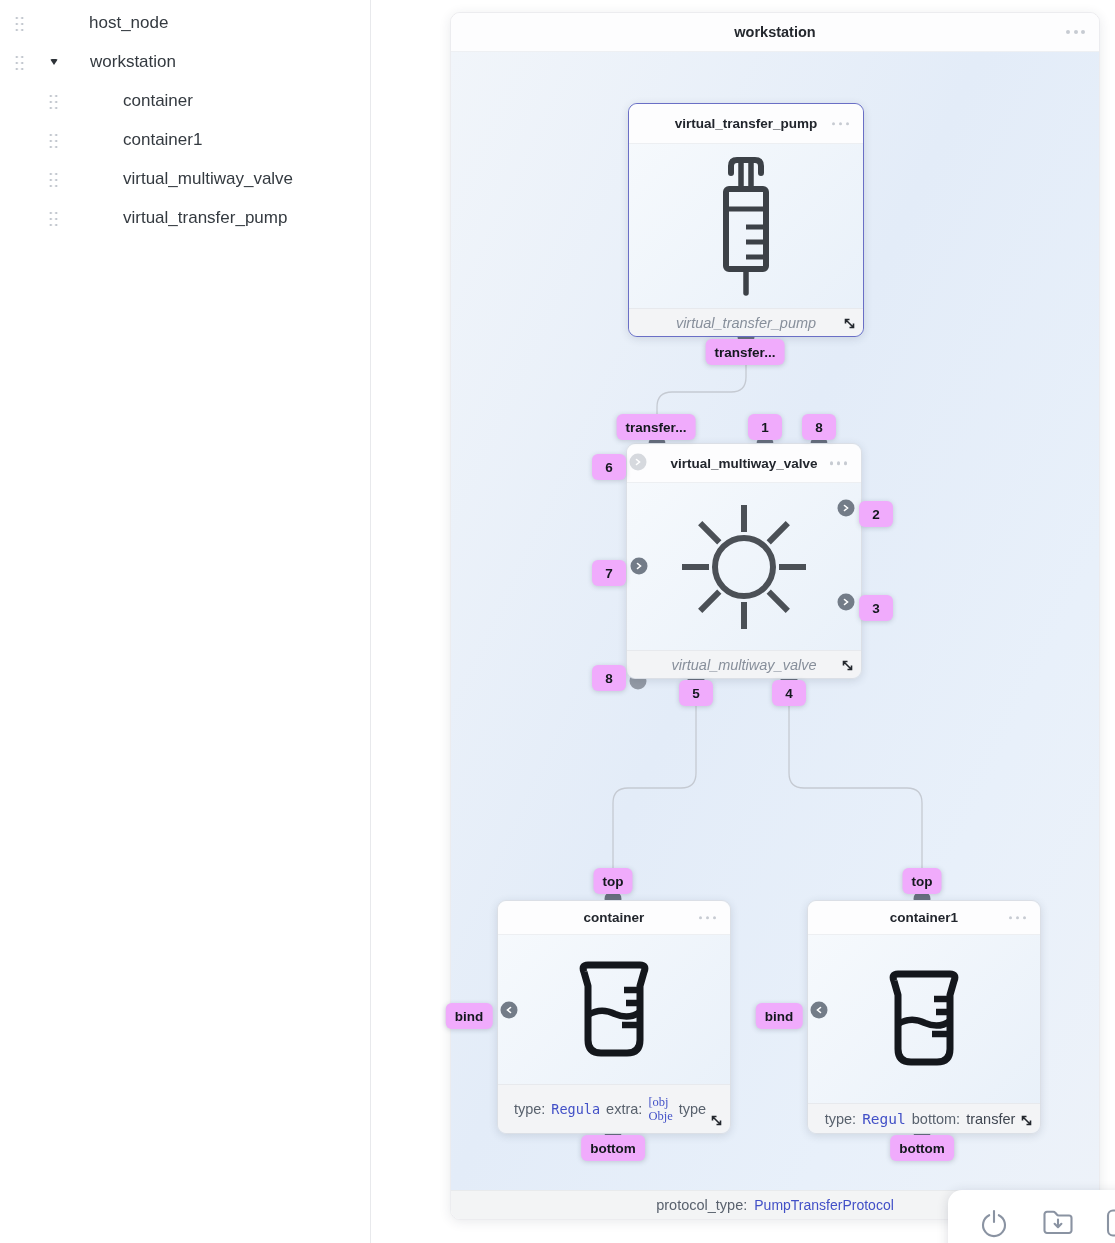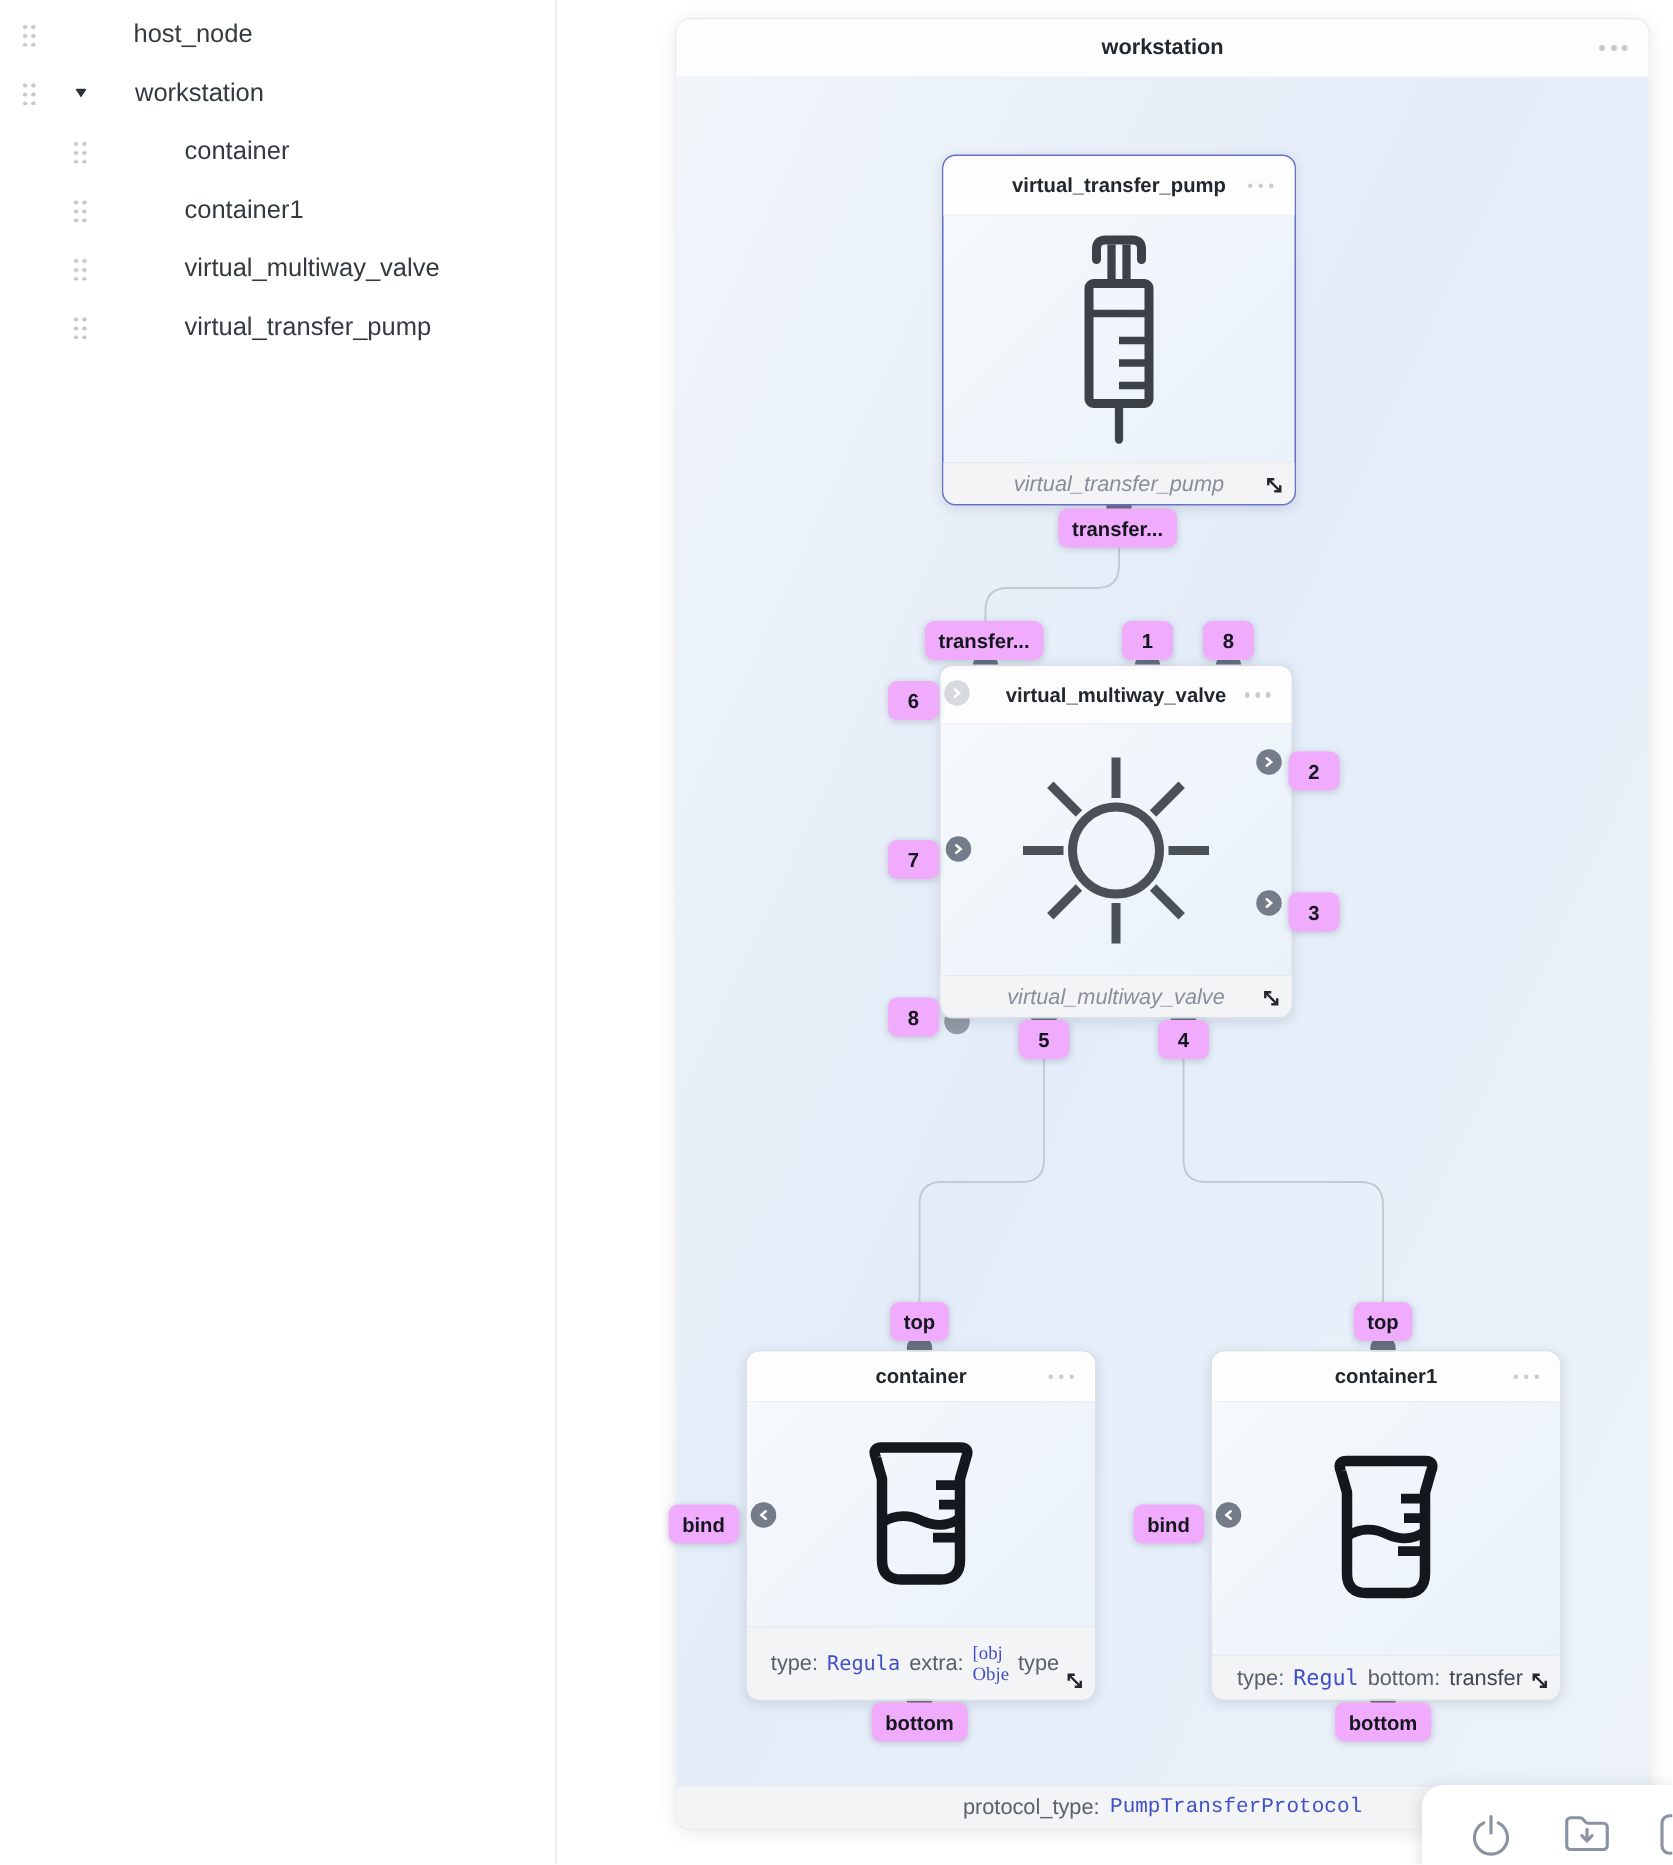--- a/index.html
+++ b/index.html
@@ -21,21 +21,21 @@
      display:flex;flex-direction:column;overflow:hidden;z-index:1;}
   .panel-header{height:38px;flex:0 0 38px;background:#fdfdfe;border-bottom:1px solid #eef0f3;
      display:flex;align-items:center;justify-content:center;position:relative;}
   .panel-title{font-weight:700;font-size:14.5px;color:#24282e;}
   .dots{position:absolute;right:14px;top:50%;transform:translateY(-50%);display:flex;gap:3.5px;cursor:pointer;}
   .dots i{width:4px;height:4px;border-radius:50%;background:#c7cbd2;display:block;}
   .panel-body{flex:1;background:linear-gradient(115deg,#f1f5fa 0%,#e3ecf8 45%,#e8f0fa 75%,#edf2f9 100%);}
   .panel-footer{height:28px;flex:0 0 28px;background:#f3f4f5;border-top:1px solid #e8eaec;
      display:flex;align-items:center;justify-content:center;gap:7px;}
   .proto-label{font-size:14.5px;color:#59616d;}
-  .mono-val{font-family:Liberation Mono, monospace;font-size:14px;color:var(--value-text,#4250c7);}
+  .mono-val{font-family:Liberation Sans, sans-serif;font-size:14px;color:var(--value-text,#4250c7);}
   
   .edges{position:absolute;left:0;top:0;z-index:2;pointer-events:none;}
   .edges path{fill:none;stroke:var(--edge,#c5cad2);stroke-width:1.3;}
   
   .node{position:absolute;background:linear-gradient(135deg,#f7fafd 0%,#e8f0f9 100%);
      border:1px solid #dbdfe6;border-radius:9px;box-shadow:0 2px 8px rgba(45,55,75,.14);
      display:flex;flex-direction:column;z-index:3;}
   .node.selected{border:1.5px solid var(--accent,#6a6fc6);}
   .node-header{background:#fdfdfe;border-bottom:1px solid #edeff2;border-radius:9px 9px 0 0;
      display:flex;align-items:center;justify-content:center;position:relative;flex:0 0 auto;}

